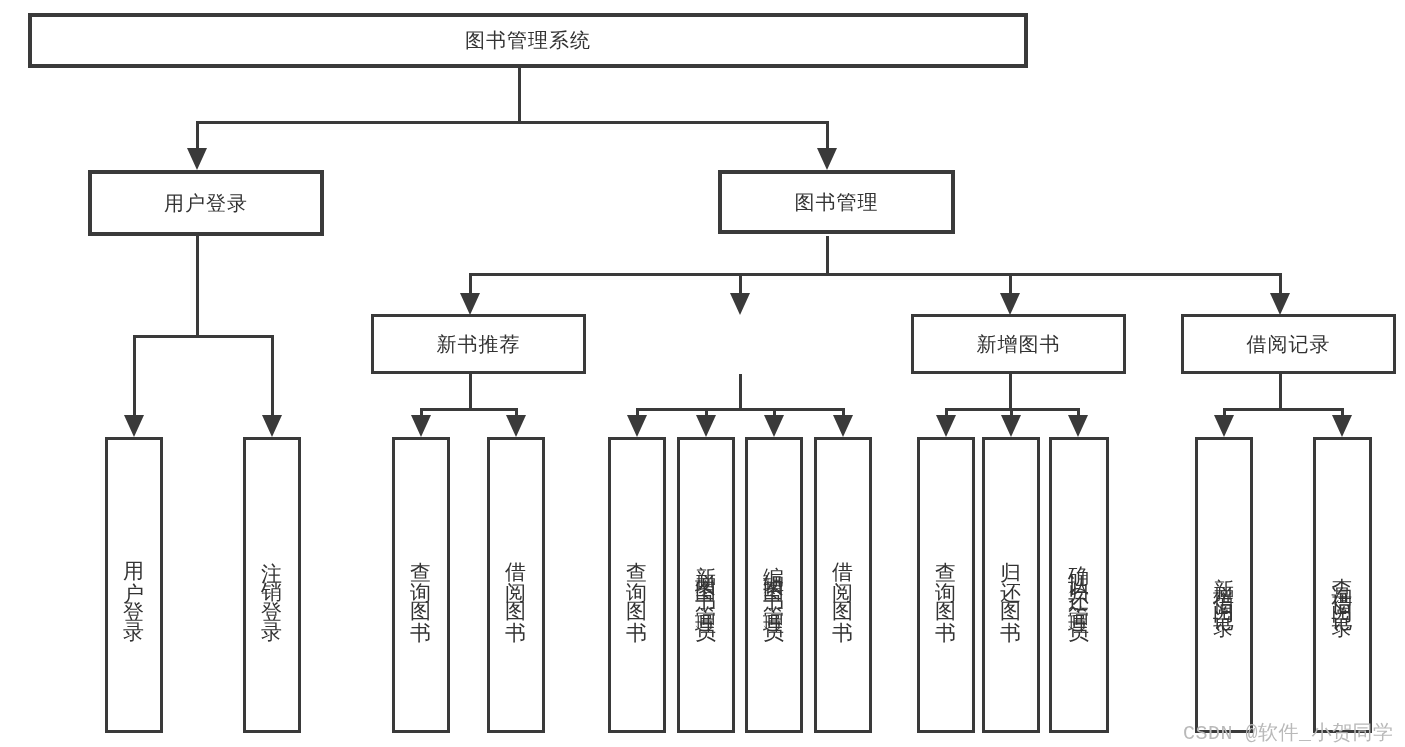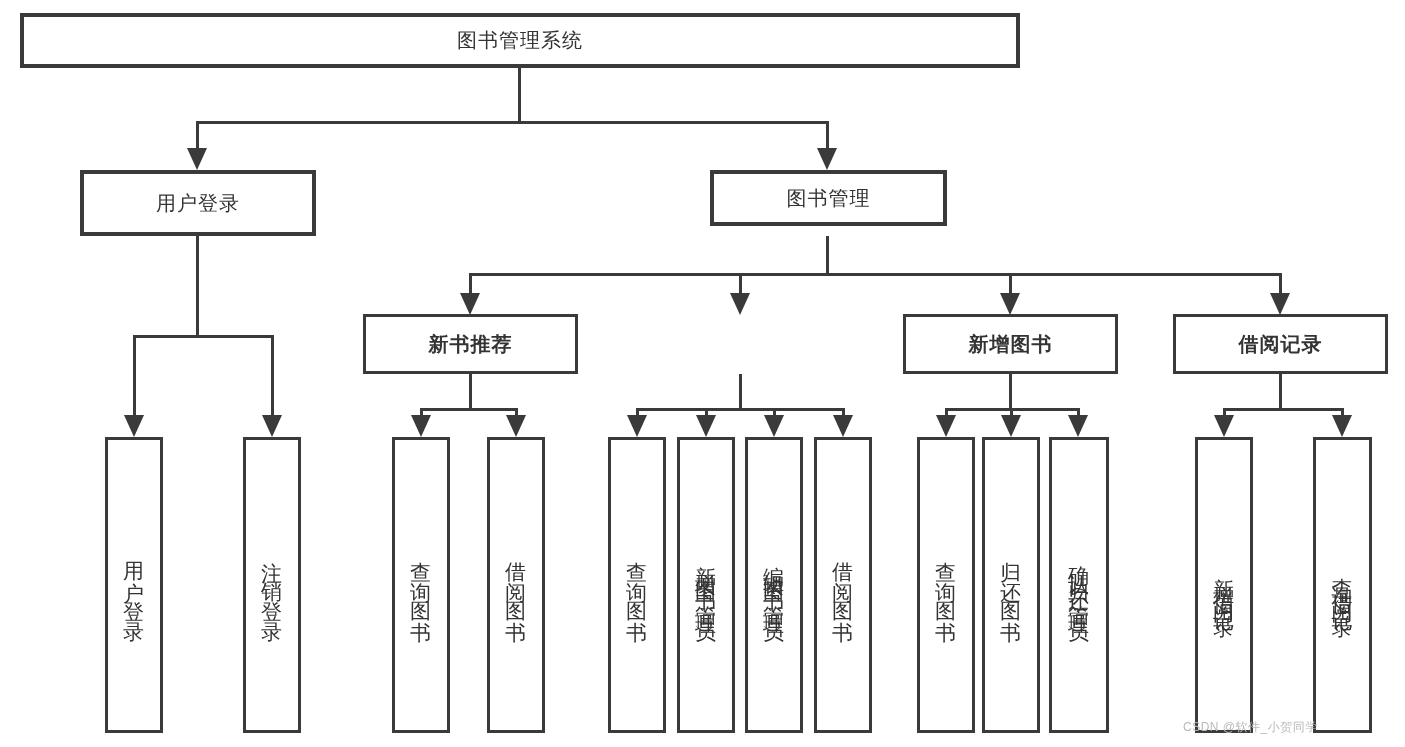--- a/index.html
+++ b/index.html
@@ -20,22 +20,23 @@
   .node{
     position:absolute;
     box-sizing:border-box;
     background:#fff;
     border:4px solid var(--line);
     display:flex;align-items:center;justify-content:center;
     color:var(--text);
     font-size:20px;
     letter-spacing:1px;
     z-index:2;
+    margin-left:8px;
   }
-  .node.l3{border-width:3px;font-weight:bold;}
+  .node.l3{border-width:3px;}
   .leaf{
     position:absolute;
     box-sizing:border-box;
     top:437px;width:58px;height:296px;
     background:#fff;
     border:3px solid var(--line);
     display:flex;align-items:center;justify-content:center;
     z-index:2;
   }
   .leaf span{
@@ -58,45 +59,46 @@
   .arrow::after{
     content:"";position:absolute;left:0;bottom:0;width:0;height:0;
     border-left:10px solid transparent;
     border-right:10px solid transparent;
     border-top:22px solid var(--line);
   }
   
   .watermark{
     position:absolute;
     left:1183px;top:719px;
-    font-size:12px;
+    font-size:20px;
     color:var(--wm);
     letter-spacing:0.5px;
     z-index:3;
     white-space:nowrap;
+    font-family:Liberation Mono, monospace;
   }
 </style>
 </head>
 <body>
 
 <div class="stage">
 
   <div class="node" style="left:20px;top:13px;width:1000px;height:55px">
     <span>图书管理系统</span>
   </div>
 
   <div class="vline" style="left:518px;top:68px;height:56px"></div>
   <div class="hline" style="left:196px;top:121px;width:633px"></div>
   <div class="arrow" style="left:197px;top:121px;height:49px"></div>
   <div class="arrow" style="left:827px;top:121px;height:49px"></div>
 
   <div class="node" style="left:80px;top:170px;width:236px;height:66px">
     <span>用户登录</span>
   </div>
-  <div class="node" style="left:710px;top:170px;width:237px;height:56px">
+  <div class="node" style="left:710px;top:170px;width:237px;height:64px">
     <span>图书管理</span>
   </div>
 
   <div class="vline" style="left:196px;top:236px;height:102px"></div>
   <div class="hline" style="left:133px;top:335px;width:141px"></div>
   <div class="arrow" style="left:134px;top:335px;height:102px"></div>
   <div class="arrow" style="left:272px;top:335px;height:102px"></div>
 
   <div class="vline" style="left:826px;top:236px;height:40px"></div>
   <div class="hline" style="left:469px;top:273px;width:813px"></div>

